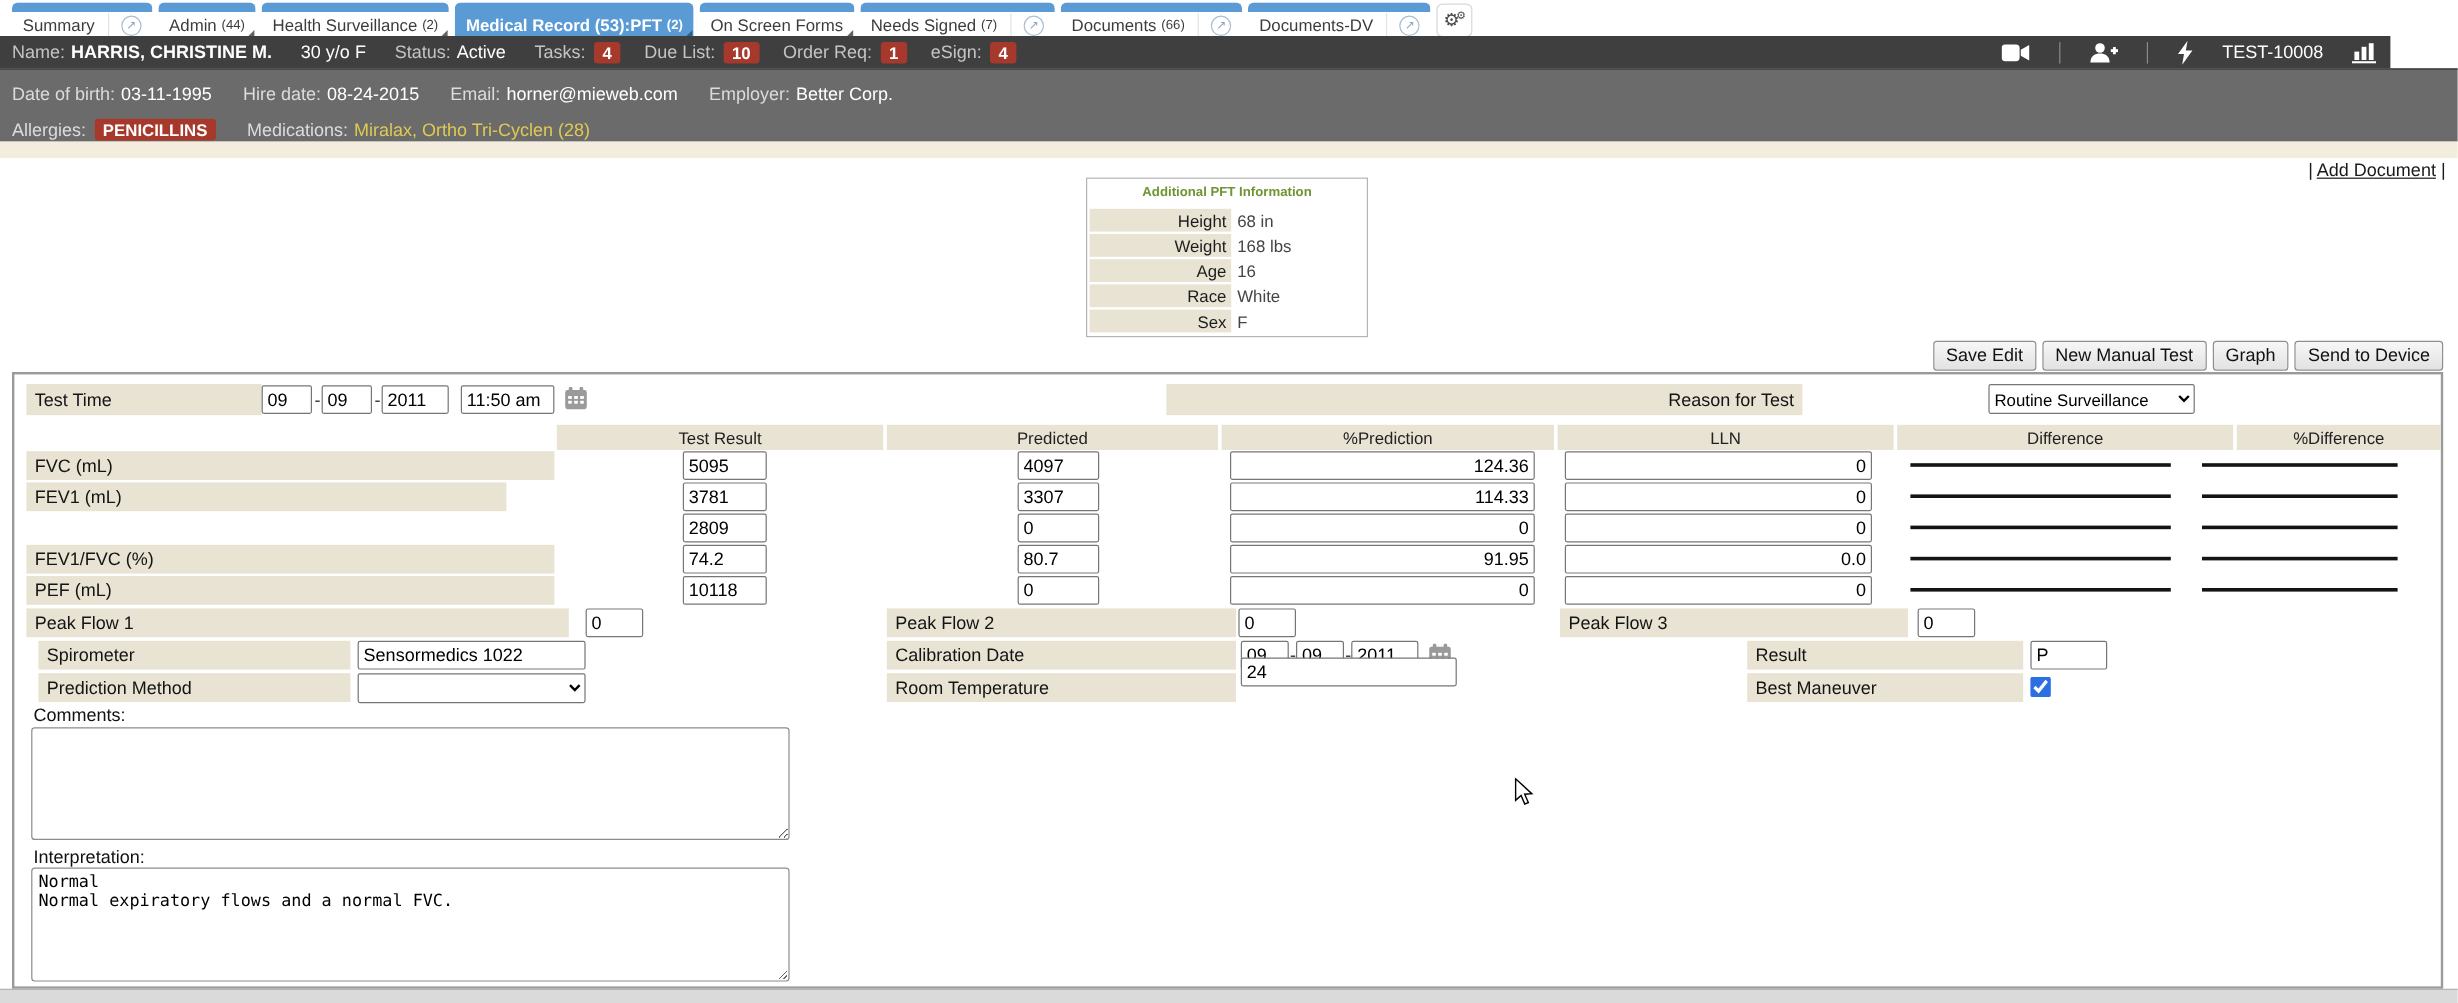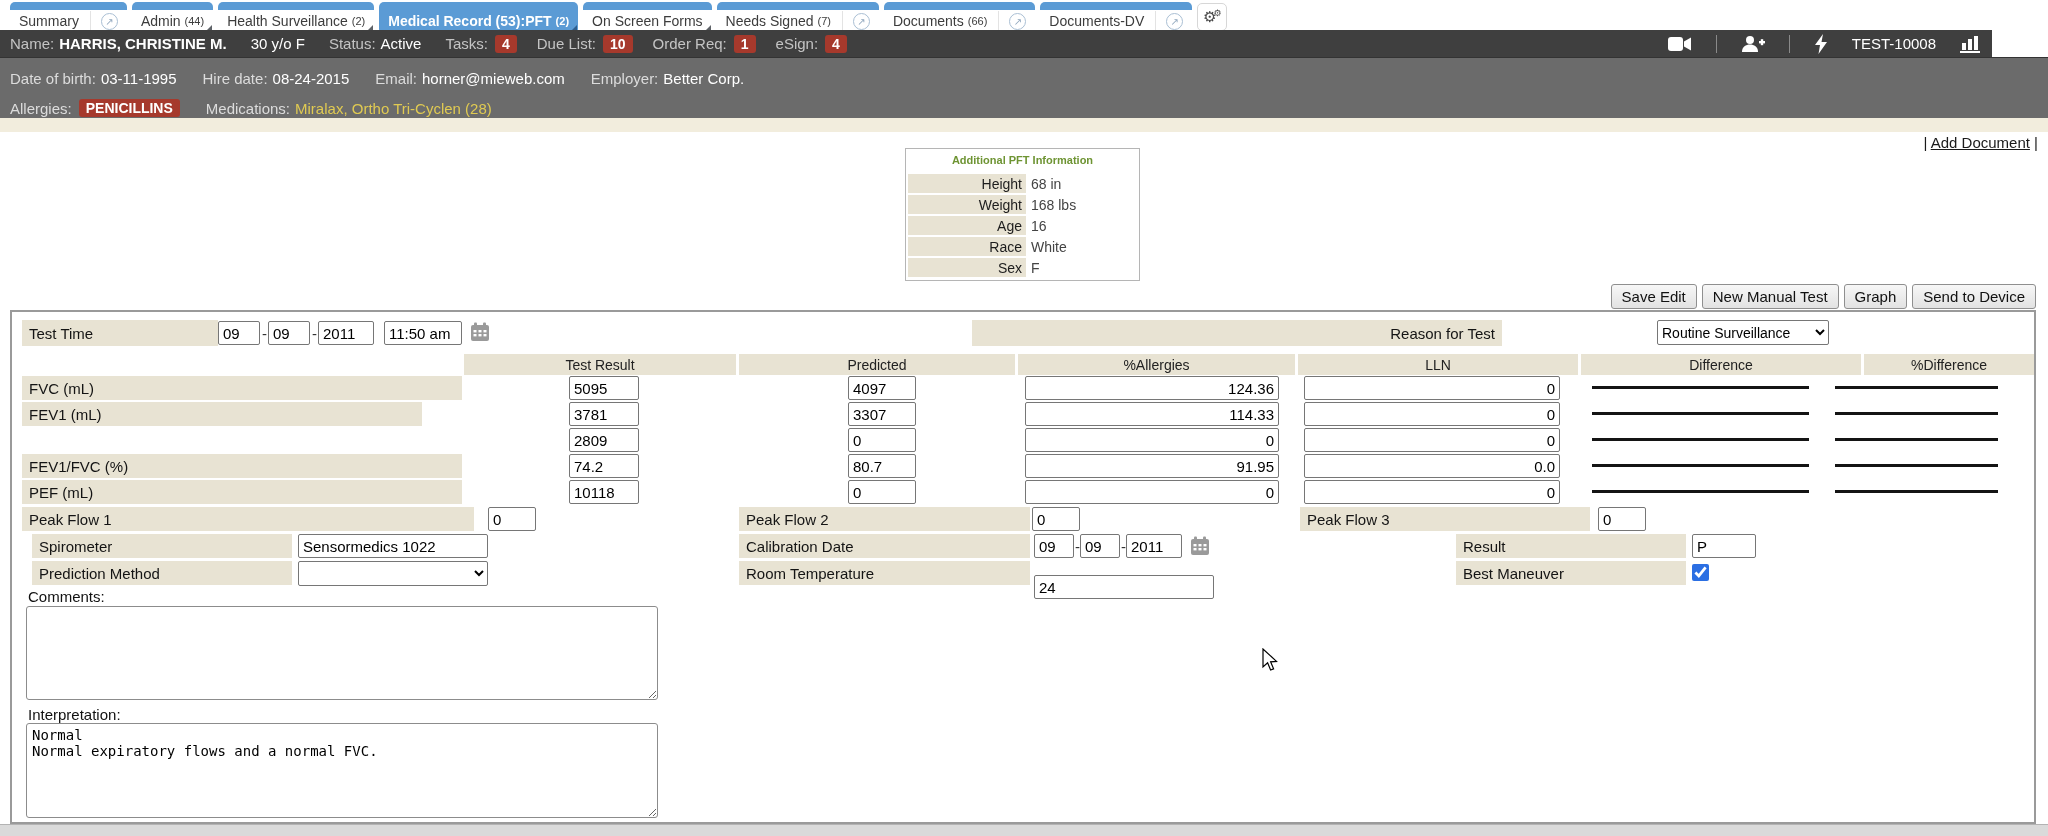--- a/index.html
+++ b/index.html
@@ -281,21 +281,21 @@
           <rect x="13.5" y="12" width="3" height="2.4"></rect>
         </g>
       </svg>
     <div class="cell r" style="left:960px;top:8px;width:530px;height:26px">Reason for Test</div>
     <select class="sel" style="left:1645px;top:8px;width:172px">
       <option>Routine Surveillance</option>
     </select>
 
     <div class="hcell" style="left:452px;top:42px;width:272px">Test Result</div>
     <div class="hcell" style="left:727px;top:42px;width:276px">Predicted</div>
-    <div class="hcell" style="left:1006px;top:42px;width:277px">%Allergies</div>
+    <div class="hcell" style="left:1006px;top:42px;width:277px">%Prediction</div>
     <div class="hcell" style="left:1286px;top:42px;width:280px">LLN</div>
     <div class="hcell" style="left:1569px;top:42px;width:280px">Difference</div>
     <div class="hcell" style="left:1852px;top:42px;width:170px">%Difference</div>
 
     <div class="cell" style="left:10px;top:64px;width:440px">FVC (mL)</div>
     <input class="txt" style="left: 557px; top: 64px; width: 70px;" value="5095">
     <input class="txt" style="left: 836px; top: 64px; width: 68px;" value="4097">
     <input class="txt ra" style="left: 1013px; top: 64px; width: 254px;" value="124.36">
     <input class="txt ra" style="left: 1292px; top: 64px; width: 256px;" value="0">
     <div class="hline" style="left:1580px;top:74px;width:217px"></div>
@@ -361,21 +361,21 @@
         </g>
       </svg>
     <div class="cell" style="left:1444px;top:222px;width:230px">Result</div>
     <input class="txt" style="left: 1680px; top: 222px; width: 64px;" value="P">
 
     <div class="cell" style="left:20px;top:249px;width:260px">Prediction Method</div>
     <select class="sel" style="left:286px;top:249px;width:190px">
       <option></option>
     </select>
     <div class="cell" style="left:727px;top:249px;width:291px">Room Temperature</div>
-    <input class="txt" style="left: 1022px; top: 263px; width: 180px;" value="24">
+    <input class="txt" style="left: 1022px; top: 236px; width: 180px;" value="24">
     <div class="cell" style="left:1444px;top:249px;width:230px">Best Maneuver</div>
     <input type="checkbox" class="chk" style="left: 1680px; top: 252px;" checked="">
 
     <div class="talabel" style="left:16px;top:276px">Comments:</div>
     <textarea class="ta" style="left: 14px; top: 294px; width: 632px; height: 94px;"></textarea>
 
     <div class="talabel" style="left:16px;top:394px">Interpretation:</div>
     <textarea class="ta mono" style="left: 14px; top: 411px; width: 632px; height: 95px;">Normal
 Normal expiratory flows and a normal FVC.</textarea>
   </div>

